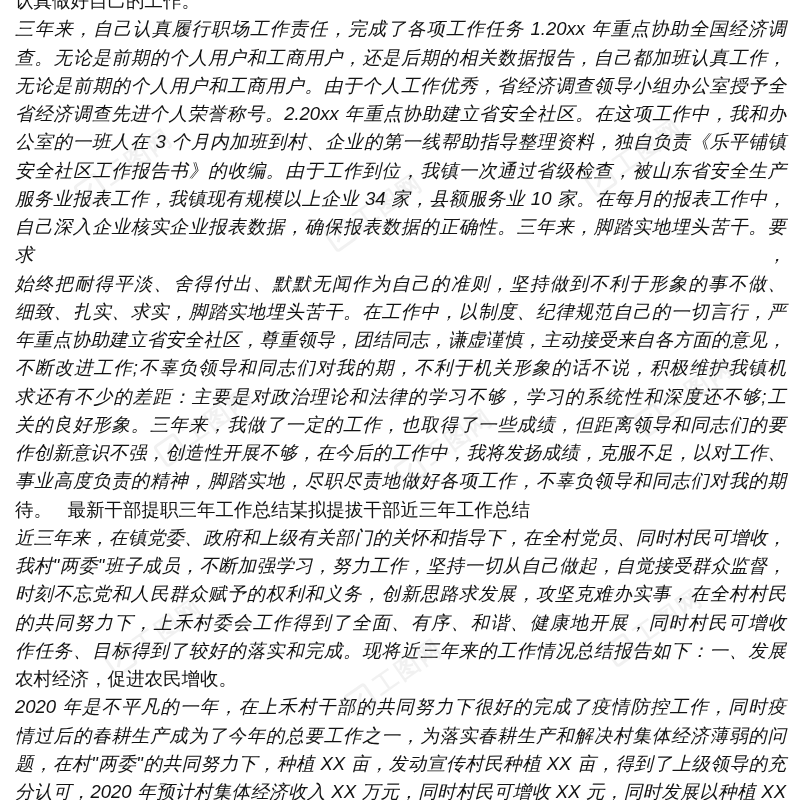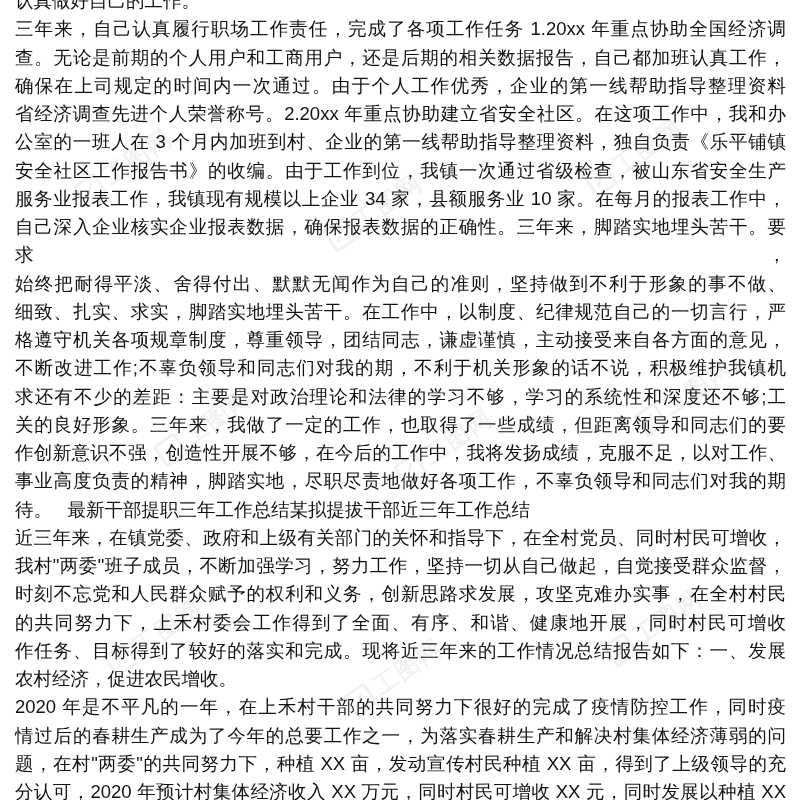--- a/index.html
+++ b/index.html
@@ -71,20 +71,21 @@
     line-height: 28.25px;
   }
   .line {
     text-align: left;
     white-space: pre;
   }
   .line.j {
     white-space: normal;
     text-align: justify;
     text-align-last: justify;
+    font-style: italic;
   }
 </style>
 </head>
 <body>
 
 <div class="page">
 
   <div class="watermark-layer">
     <div class="wm-stamp" style="left:70px;  top:150px;">
       <span class="wm-logo"></span>
@@ -121,29 +122,29 @@
     <div class="wm-stamp" style="left:600px; top:610px;">
       <span class="wm-logo"></span>
       <span class="wm-text">工图网</span>
     </div>
   </div>
 
   <div class="doc">
       <div class="line">认真做好自己的工作。</div>
       <div class="line j">三年来，自己认真履行职场工作责任，完成了各项工作任务 1.20xx 年重点协助全国经济调</div>
       <div class="line j">查。无论是前期的个人用户和工商用户，还是后期的相关数据报告，自己都加班认真工作，</div>
-      <div class="line j">确保在上司规定的时间内一次通过。由于个人工作优秀，企业的第一线帮助指导整理资料</div>
+      <div class="line j">无论是前期的个人用户和工商用户。由于个人工作优秀，省经济调查领导小组办公室授予全</div>
       <div class="line j">省经济调查先进个人荣誉称号。2.20xx 年重点协助建立省安全社区。在这项工作中，我和办</div>
       <div class="line j">公室的一班人在 3 个月内加班到村、企业的第一线帮助指导整理资料，独自负责《乐平铺镇</div>
       <div class="line j">安全社区工作报告书》的收编。由于工作到位，我镇一次通过省级检查，被山东省安全生产</div>
       <div class="line j">服务业报表工作，我镇现有规模以上企业 34 家，县额服务业 10 家。在每月的报表工作中，</div>
       <div class="line j">自己深入企业核实企业报表数据，确保报表数据的正确性。三年来，脚踏实地埋头苦干。要求，</div>
       <div class="line j">始终把耐得平淡、舍得付出、默默无闻作为自己的准则，坚持做到不利于形象的事不做、</div>
       <div class="line j">细致、扎实、求实，脚踏实地埋头苦干。在工作中，以制度、纪律规范自己的一切言行，严</div>
-      <div class="line j">格遵守机关各项规章制度，尊重领导，团结同志，谦虚谨慎，主动接受来自各方面的意见，</div>
+      <div class="line j">年重点协助建立省安全社区，尊重领导，团结同志，谦虚谨慎，主动接受来自各方面的意见，</div>
       <div class="line j">不断改进工作;不辜负领导和同志们对我的期，不利于机关形象的话不说，积极维护我镇机</div>
       <div class="line j">求还有不少的差距：主要是对政治理论和法律的学习不够，学习的系统性和深度还不够;工</div>
       <div class="line j">关的良好形象。三年来，我做了一定的工作，也取得了一些成绩，但距离领导和同志们的要</div>
       <div class="line j">作创新意识不强，创造性开展不够，在今后的工作中，我将发扬成绩，克服不足，以对工作、</div>
       <div class="line j">事业高度负责的精神，脚踏实地，尽职尽责地做好各项工作，不辜负领导和同志们对我的期</div>
       <div class="line">待。   最新干部提职三年工作总结某拟提拔干部近三年工作总结</div>
       <div class="line j">近三年来，在镇党委、政府和上级有关部门的关怀和指导下，在全村党员、同时村民可增收，</div>
       <div class="line j">我村"两委"班子成员，不断加强学习，努力工作，坚持一切从自己做起，自觉接受群众监督，</div>
       <div class="line j">时刻不忘党和人民群众赋予的权利和义务，创新思路求发展，攻坚克难办实事，在全村村民</div>
       <div class="line j">的共同努力下，上禾村委会工作得到了全面、有序、和谐、健康地开展，同时村民可增收</div>

